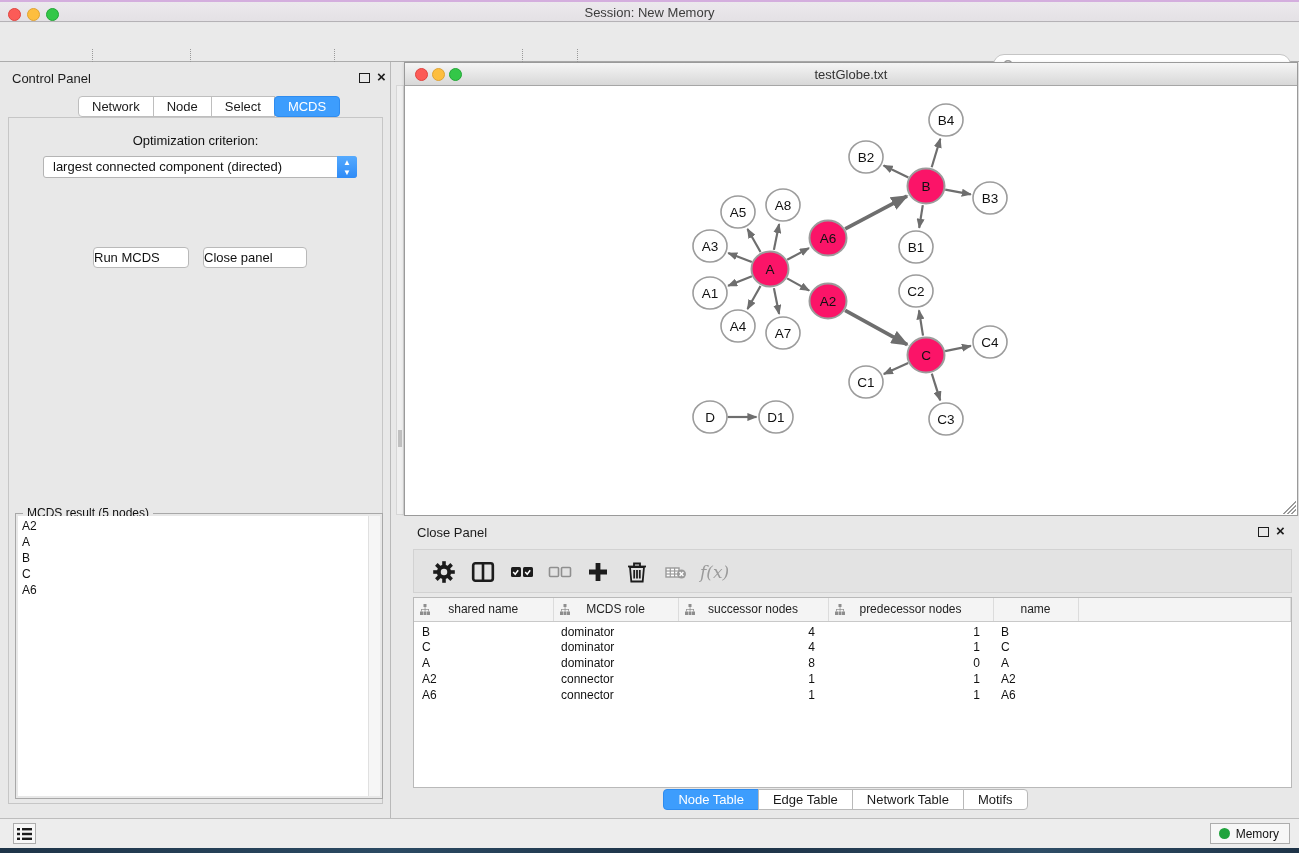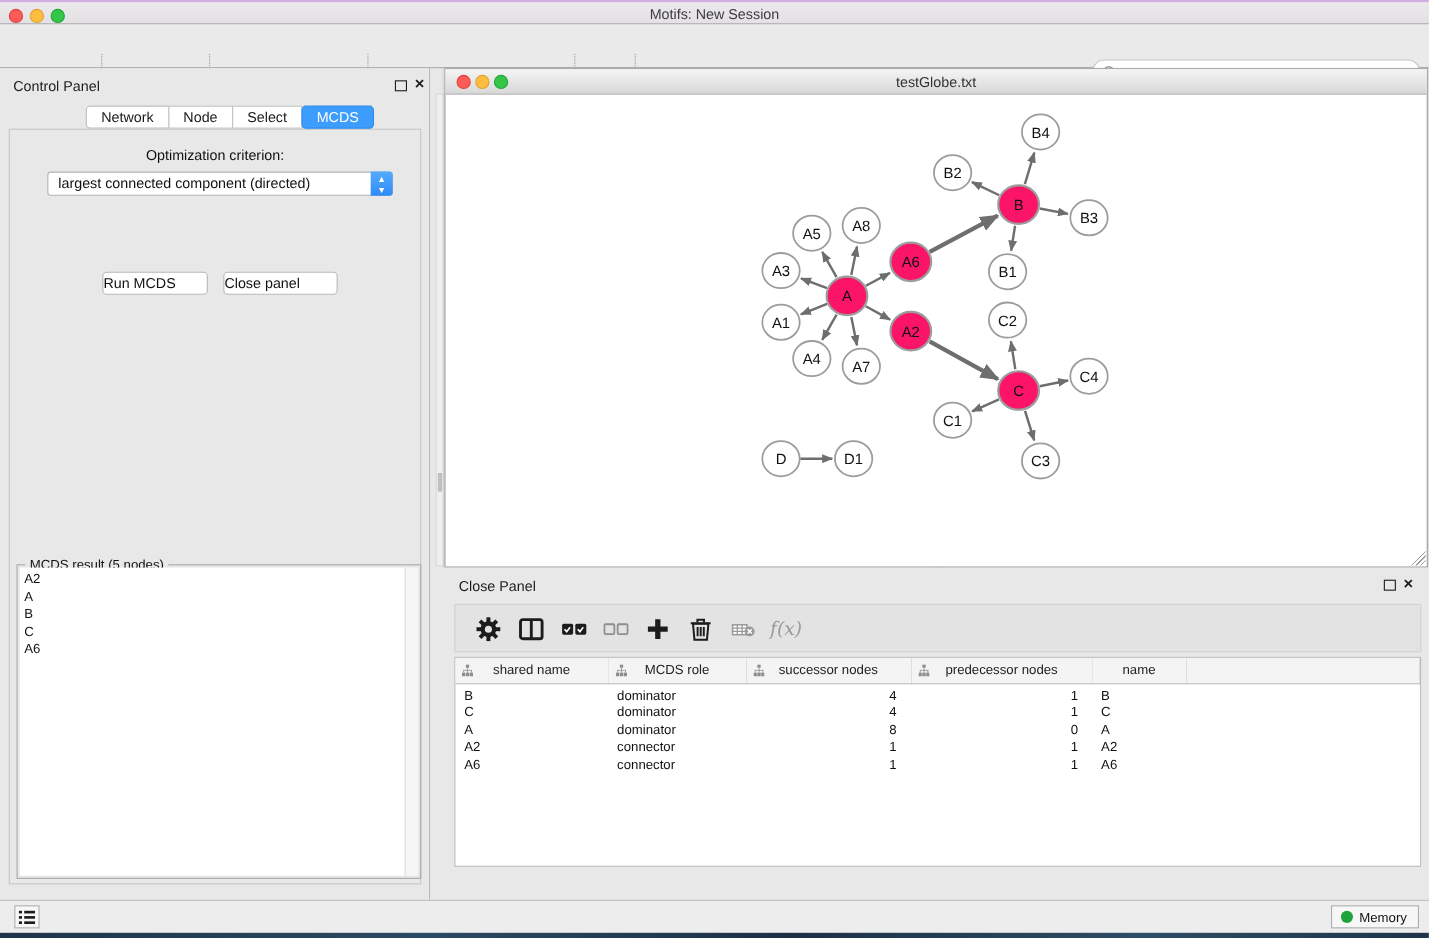--- a/index.html
+++ b/index.html
@@ -109,21 +109,21 @@
 </style>
 </head>
 <body>
 
 <div id="app">
 
   <div id="titlebar">
     <div class="tl" style="left:8px;background:#FC5B57;border:1px solid #E0443F;"></div>
     <div class="tl" style="left:27px;background:#FDBE3F;border:1px solid #DFA334;"></div>
     <div class="tl" style="left:46px;background:#33C748;border:1px solid #23A637;"></div>
-    <div class="title">Motifs: New Session</div>
+    <div class="title">Session: New Memory</div>
   </div>
 
   <div id="toolbar">
     <div class="tbtn" style="left:9px">
       <svg width="30" height="30" viewBox="0 0 28 28"></svg><span></span>
         <path d="M3 21 V8 a1 1 0 0 1 1-1 h7 l2.5 2.5 H25 v3 H3z" fill="#DE8F2C">
         <path d="M1.5 21.5 L6 12 h21 l-4.5 9.5 z" fill="#F2AB45" stroke="#C07C1D" stroke-width="1">
       
     </path></path></div>
     <div class="tbtn" style="left:48px">
@@ -597,20 +597,26 @@
               <td class="c1">connector</td>
               <td class="c2 num">1</td>
               <td class="c3 num">1</td>
               <td class="c4">A6</td>
               <td></td>
             </tr>
           </tbody>
       </table>
     </div>
 
+    <div id="table-tabs">
+        <div class="btab active">Node Table</div>
+        <div class="btab">Edge Table</div>
+        <div class="btab">Network Table</div>
+        <div class="btab">Motifs</div>
+      </div>
   </div>
 
   <div id="status-bar">
     <div id="list-button">
       <svg width="15" height="14" viewBox="0 0 15 14" style="margin:3px">
         <g fill="#1c1c1c">
           <rect x="0" y="1" width="3" height="2.4"></rect>
             <rect x="5" y="1" width="10" height="2.4"></rect>
           <rect x="0" y="5.8" width="3" height="2.4"></rect>
             <rect x="5" y="5.8" width="10" height="2.4"></rect>

